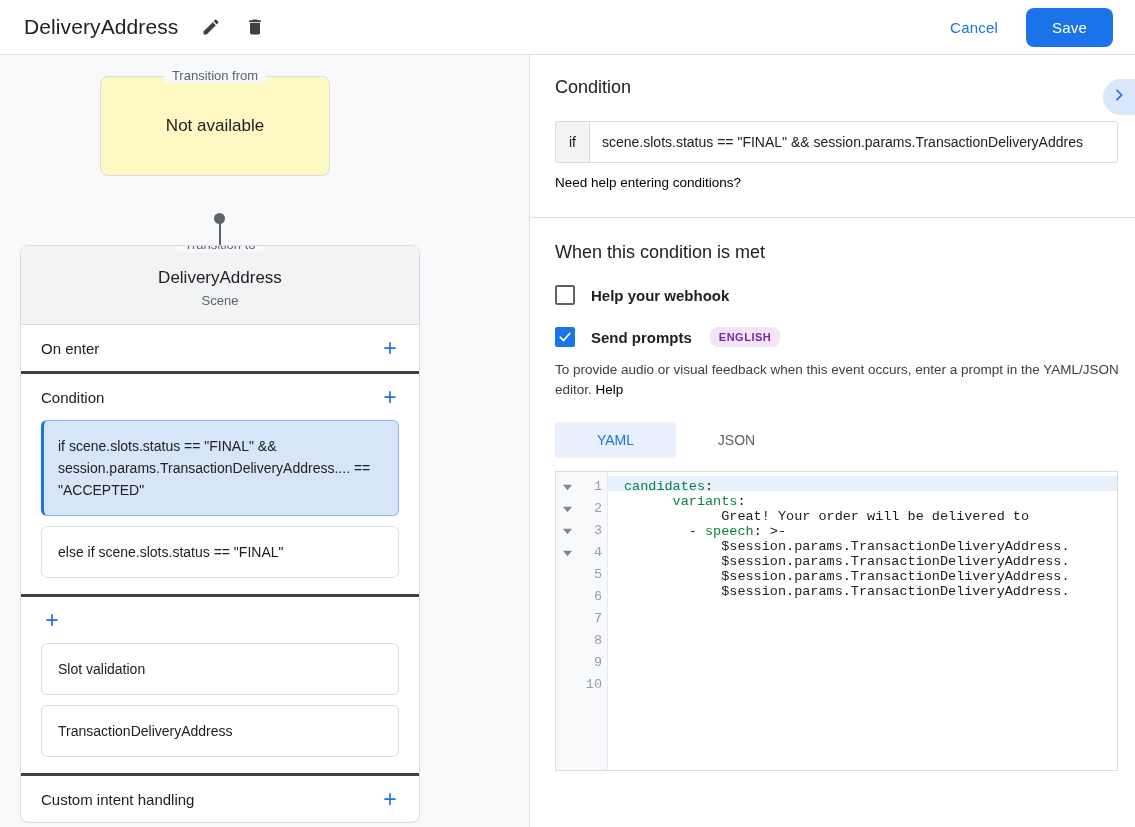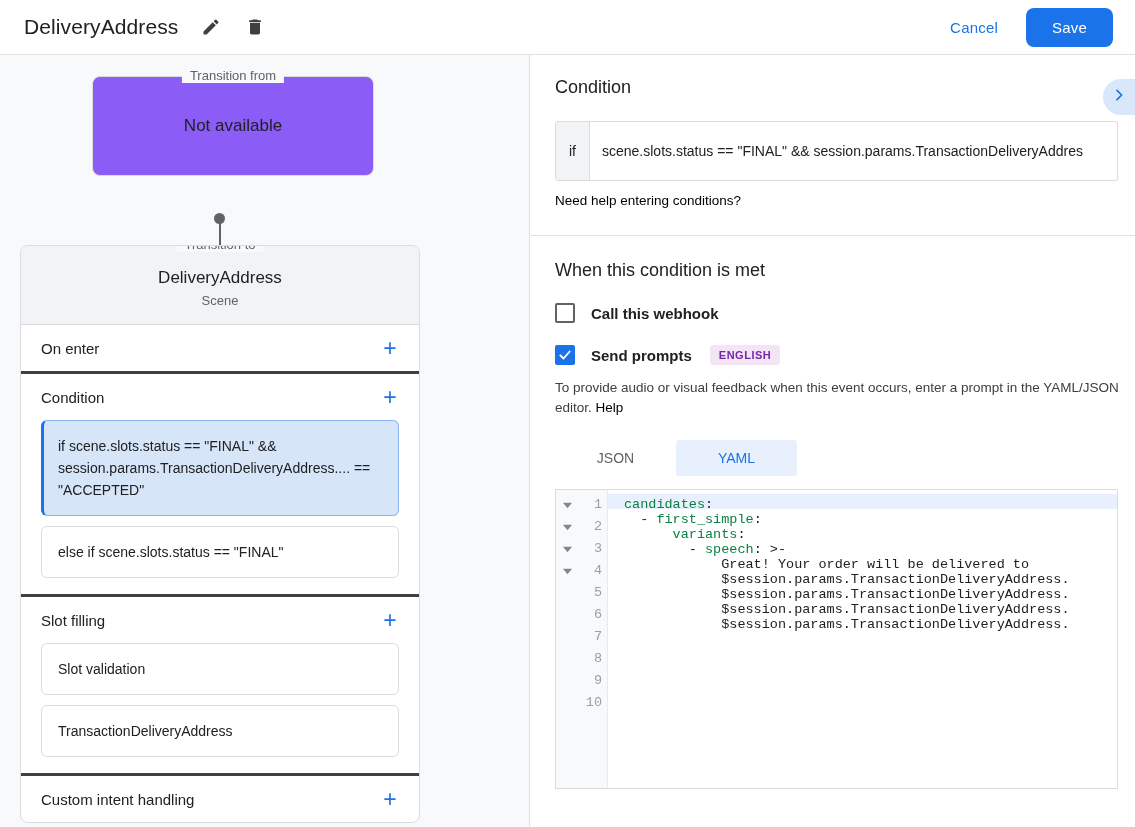--- a/index.html
+++ b/index.html
@@ -80,22 +80,22 @@
     left: 50%;
     transform: translateX(-50%);
     background: #f8f9fa;
     padding: 0 8px;
     font-size: 13px;
     color: #5f6368;
     white-space: nowrap;
   }
 
   #from-box {
-    left: 92px; top: 21px; width: 282px; height: 100px;
-    background: #8b5cf6;
+    left: 100px; top: 21px; width: 230px; height: 100px;
+    background: #fef9c3;
     display: flex; align-items: center; justify-content: center;
   }
   #from-box .body { font-size: 17px; color: #202124; }
 
   .connector { position: absolute; left: 219px; top: 158px; }
   .conn-dot {
     position: absolute; left: -5px; top: 0;
     width: 11px; height: 11px; border-radius: 50%;
     background: #5f6368;
   }
@@ -192,21 +192,21 @@
     background: #d9e7fb;
     border-radius: 18px 0 0 18px;
     display: flex; align-items: center; justify-content: center;
     cursor: pointer;
   }
   .cond-input-row {
     margin-top: 23px;
     display: flex;
     border: 1px solid #dadce0;
     border-radius: 3px;
-    height: 60px;
+    height: 42px;
     overflow: hidden;
     background: #fff;
     width: 563px;
   }
   .cond-prefix {
     width: 34px;
     background: #f1f3f4;
     border-right: 1px solid #dadce0;
     display: flex; align-items: center; justify-content: center;
     font-size: 14px; color: #202124;
@@ -246,21 +246,21 @@
   .cbox.checked svg { display: block; }
   .cb-label { margin-left: 16px; font-size: 15px; font-weight: bold; color: #202124; }
   .lang-badge {
     margin-left: 18px;
     background: #f3e5f5;
     color: #7627a8;
     font-size: 11px;
     font-weight: bold;
     letter-spacing: .5px;
     padding: 4px 9px;
-    border-radius: 3px;
+    border-radius: 8px;
   }
   .helper-text {
     margin-top: 13px;
     font-size: 13.5px;
     color: #3c4043;
     line-height: 20px;
     width: 564px;
   }
   .helper-text .inline-link { color: #000000; cursor: pointer; }
 
@@ -376,21 +376,20 @@
         <div class="plus">+</div>
       </div>
       <div class="section-body">
         <div class="item-card selected">if scene.slots.status == "FINAL" &amp;&amp; session.params.TransactionDeliveryAddress.... == "ACCEPTED"</div>
         <div class="item-card">else if scene.slots.status == "FINAL"</div>
       </div>
     </div>
 
     <div class="section">
       <div class="section-header">
-        <div class="section-title">Slot filling</div>
         <div class="plus">+</div>
       </div>
       <div class="section-body">
         <div class="item-card">Slot validation</div>
         <div class="item-card">TransactionDeliveryAddress</div>
       </div>
     </div>
 
     <div class="section">
       <div class="section-header">
@@ -420,42 +419,42 @@
     </div>
 
     <span class="help-link">Need help entering conditions?</span>
   </div>
 
   <div class="met-section">
     <div class="panel-h">When this condition is met</div>
 
     <div class="checkrow">
       <div class="cbox"></div>
-      <div class="cb-label">Call this webhook</div>
+      <div class="cb-label">Help your webhook</div>
     </div>
 
     <div class="checkrow">
       <div class="cbox checked">
         <span>
           <svg width="14" height="14" viewBox="0 0 24 24" fill="none" stroke="#ffffff" stroke-width="3.2" stroke-linecap="round" stroke-linejoin="round">
             <polyline points="4 12.5 9.5 18 20 6"></polyline>
           </svg>
         </span>
       </div>
       <div class="cb-label">Send prompts</div>
       <div class="lang-badge">ENGLISH</div>
     </div>
 
     <div class="helper-text">
       <span>To provide audio or visual feedback when this event occurs, enter a prompt in the YAML/JSON editor. </span><span class="inline-link">Help</span>
     </div>
 
     <div class="tabs">
+      <div class="tab active">YAML</div>
       <div class="tab">JSON</div>
-      <div class="tab active">YAML</div>
     </div>
 
     <div class="editor">
       <div class="gutter-fold">
           <div class="fold-cell">
             <svg width="9" height="9" viewBox="0 0 10 10">
               <polygon points="0,2 10,2 5,8" fill="#80868b"></polygon>
             </svg>
           </div>
           <div class="fold-cell">
@@ -487,24 +486,23 @@
           <div class="num-cell">4</div>
           <div class="num-cell">5</div>
           <div class="num-cell">6</div>
           <div class="num-cell">7</div>
           <div class="num-cell">8</div>
           <div class="num-cell">9</div>
           <div class="num-cell">10</div>
         </div>
       <div class="code-area">
           <div class="code-line hl"><span class="tok-key">candidates</span><span class="tok-punct">:</span></div>
-          <div class="code-line">&nbsp;&nbsp;-&nbsp;<span class="tok-key">first_simple</span><span class="tok-punct">:</span></div>
           <div class="code-line">&nbsp;&nbsp;&nbsp;&nbsp;&nbsp;&nbsp;<span class="tok-key">variants</span><span class="tok-punct">:</span></div>
+          <div class="code-line">&nbsp;&nbsp;&nbsp;&nbsp;&nbsp;&nbsp;&nbsp;&nbsp;&nbsp;&nbsp;&nbsp;&nbsp;Great! Your order will be delivered to</div>
           <div class="code-line">&nbsp;&nbsp;&nbsp;&nbsp;&nbsp;&nbsp;&nbsp;&nbsp;-&nbsp;<span class="tok-key">speech</span><span class="tok-punct">: &gt;-</span></div>
-          <div class="code-line">&nbsp;&nbsp;&nbsp;&nbsp;&nbsp;&nbsp;&nbsp;&nbsp;&nbsp;&nbsp;&nbsp;&nbsp;Great! Your order will be delivered to</div>
           <div class="code-line">&nbsp;&nbsp;&nbsp;&nbsp;&nbsp;&nbsp;&nbsp;&nbsp;&nbsp;&nbsp;&nbsp;&nbsp;$session.params.TransactionDeliveryAddress.</div>
           <div class="code-line">&nbsp;&nbsp;&nbsp;&nbsp;&nbsp;&nbsp;&nbsp;&nbsp;&nbsp;&nbsp;&nbsp;&nbsp;$session.params.TransactionDeliveryAddress.</div>
           <div class="code-line">&nbsp;&nbsp;&nbsp;&nbsp;&nbsp;&nbsp;&nbsp;&nbsp;&nbsp;&nbsp;&nbsp;&nbsp;$session.params.TransactionDeliveryAddress.</div>
           <div class="code-line">&nbsp;&nbsp;&nbsp;&nbsp;&nbsp;&nbsp;&nbsp;&nbsp;&nbsp;&nbsp;&nbsp;&nbsp;$session.params.TransactionDeliveryAddress.</div>
           <div class="code-line"></div>
         </div>
     </div>
   </div>
 </div>
 

